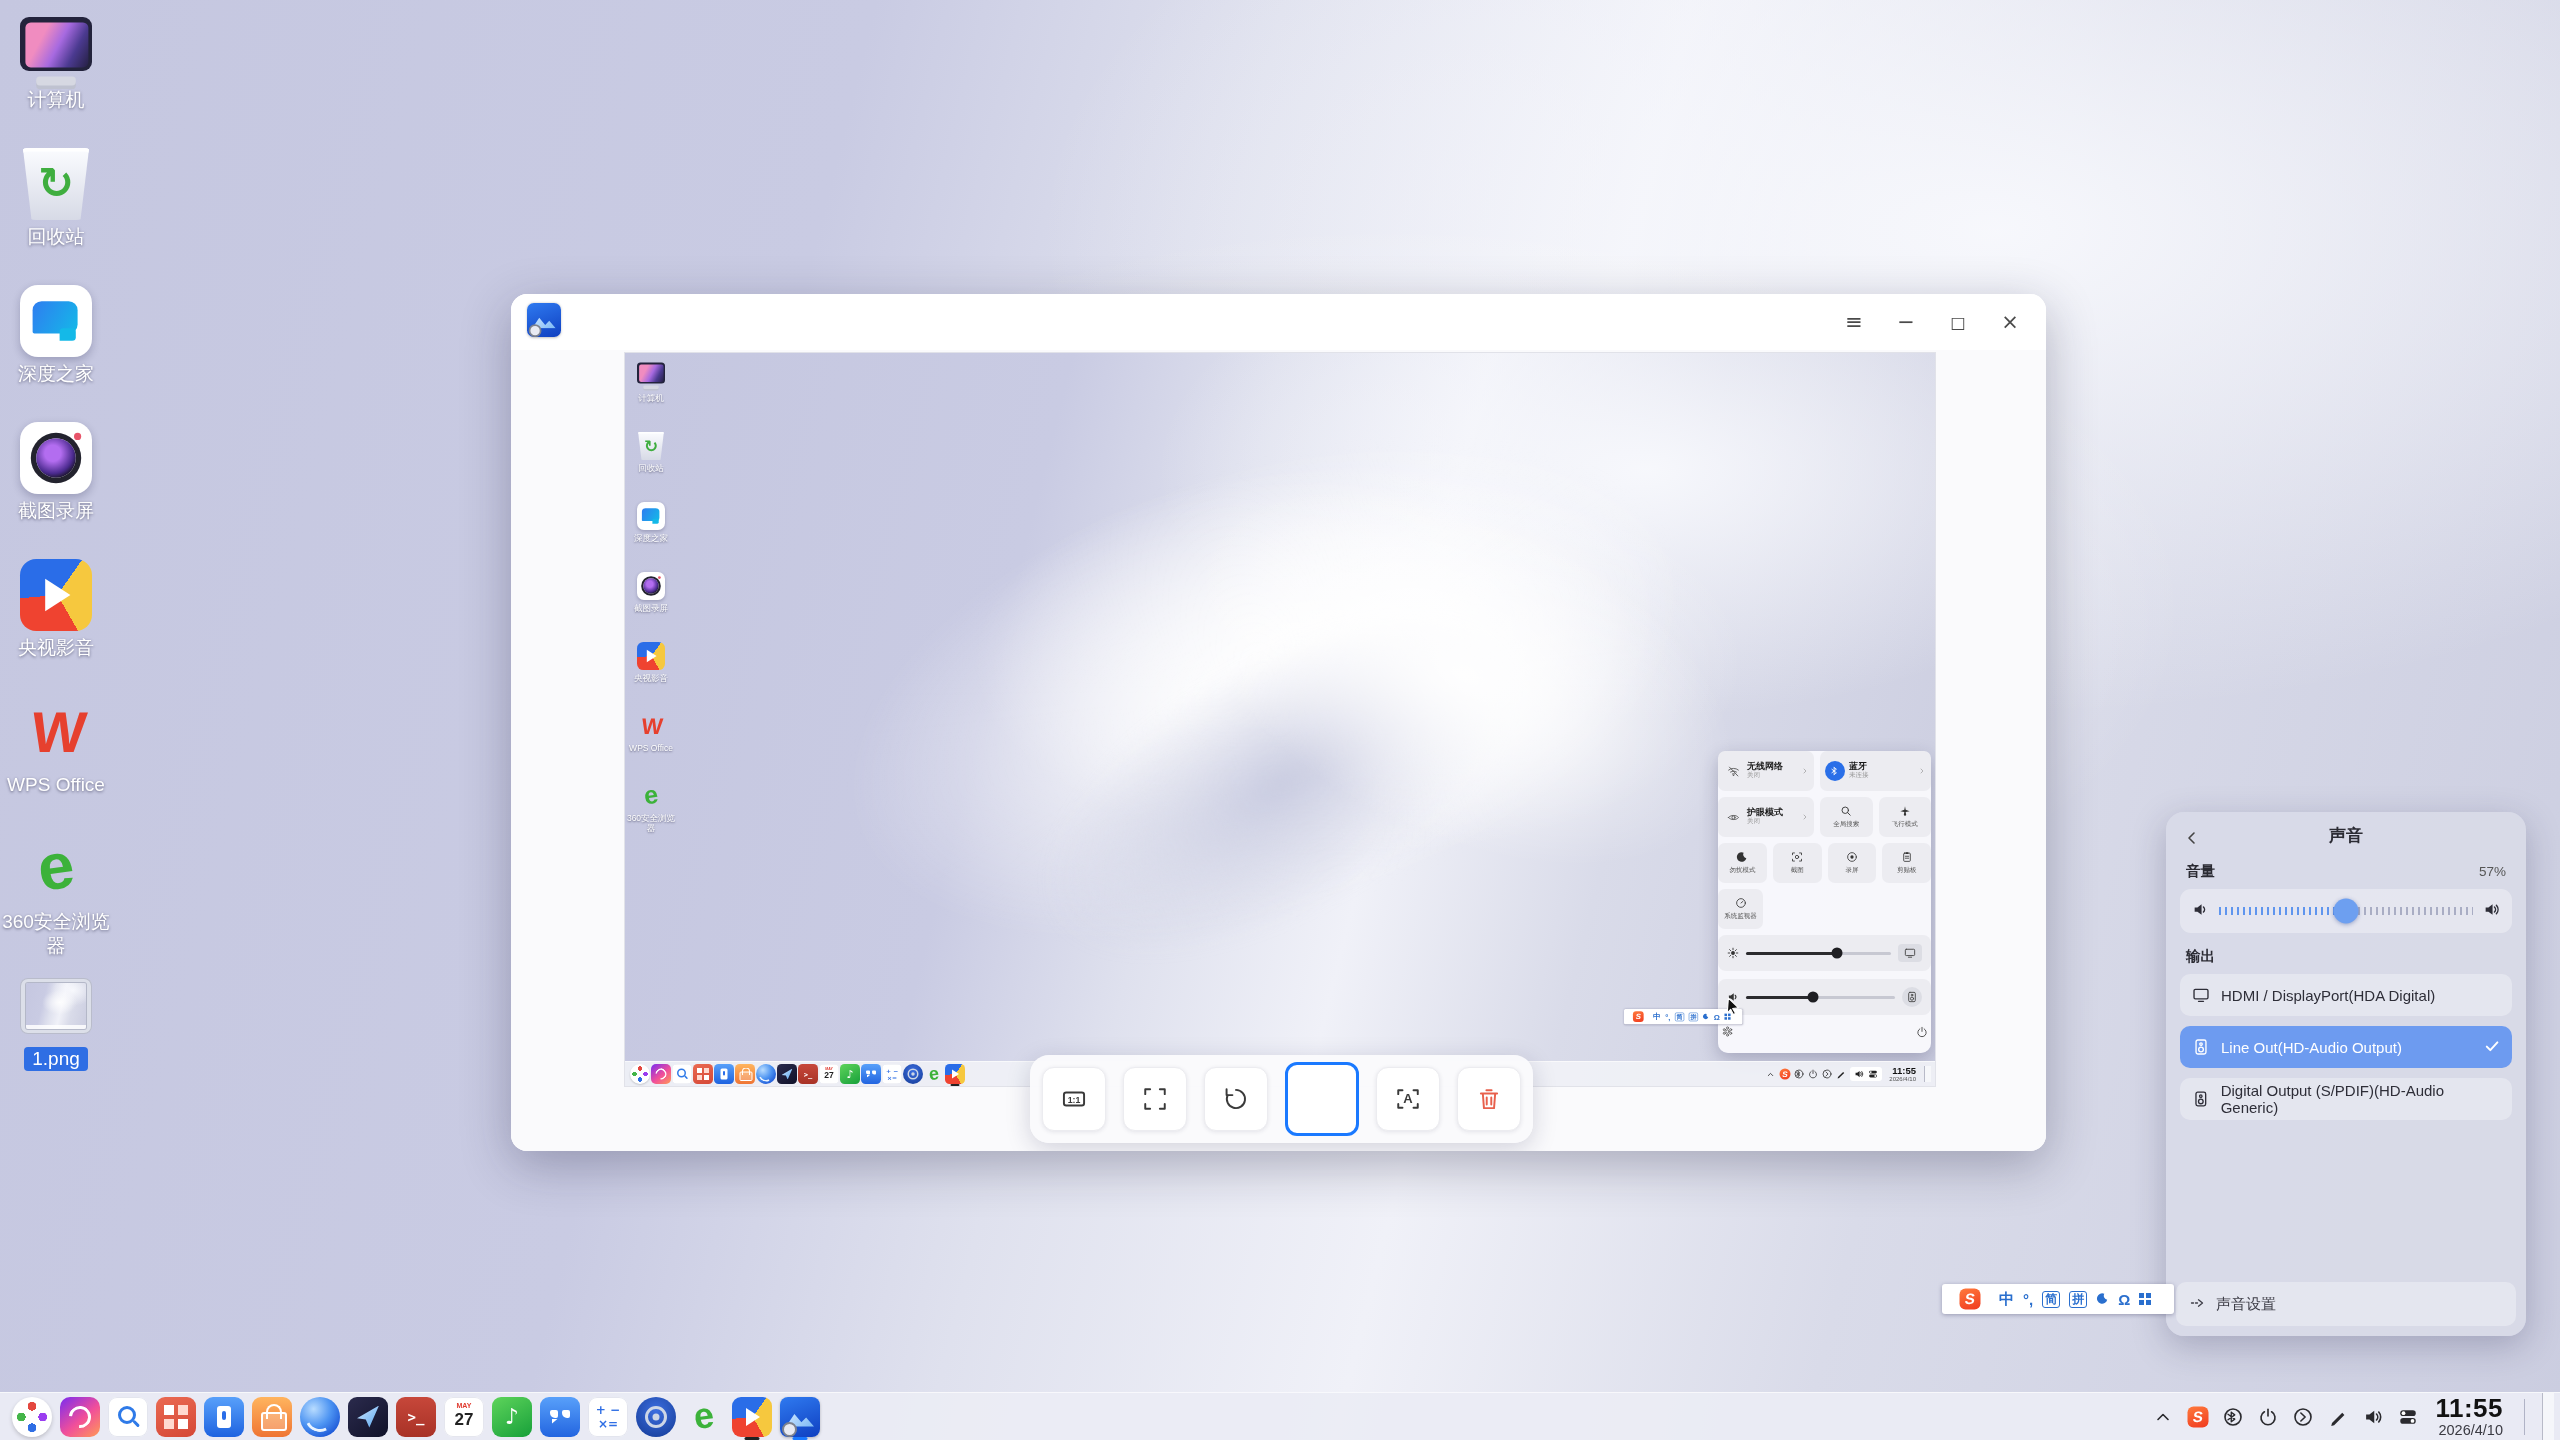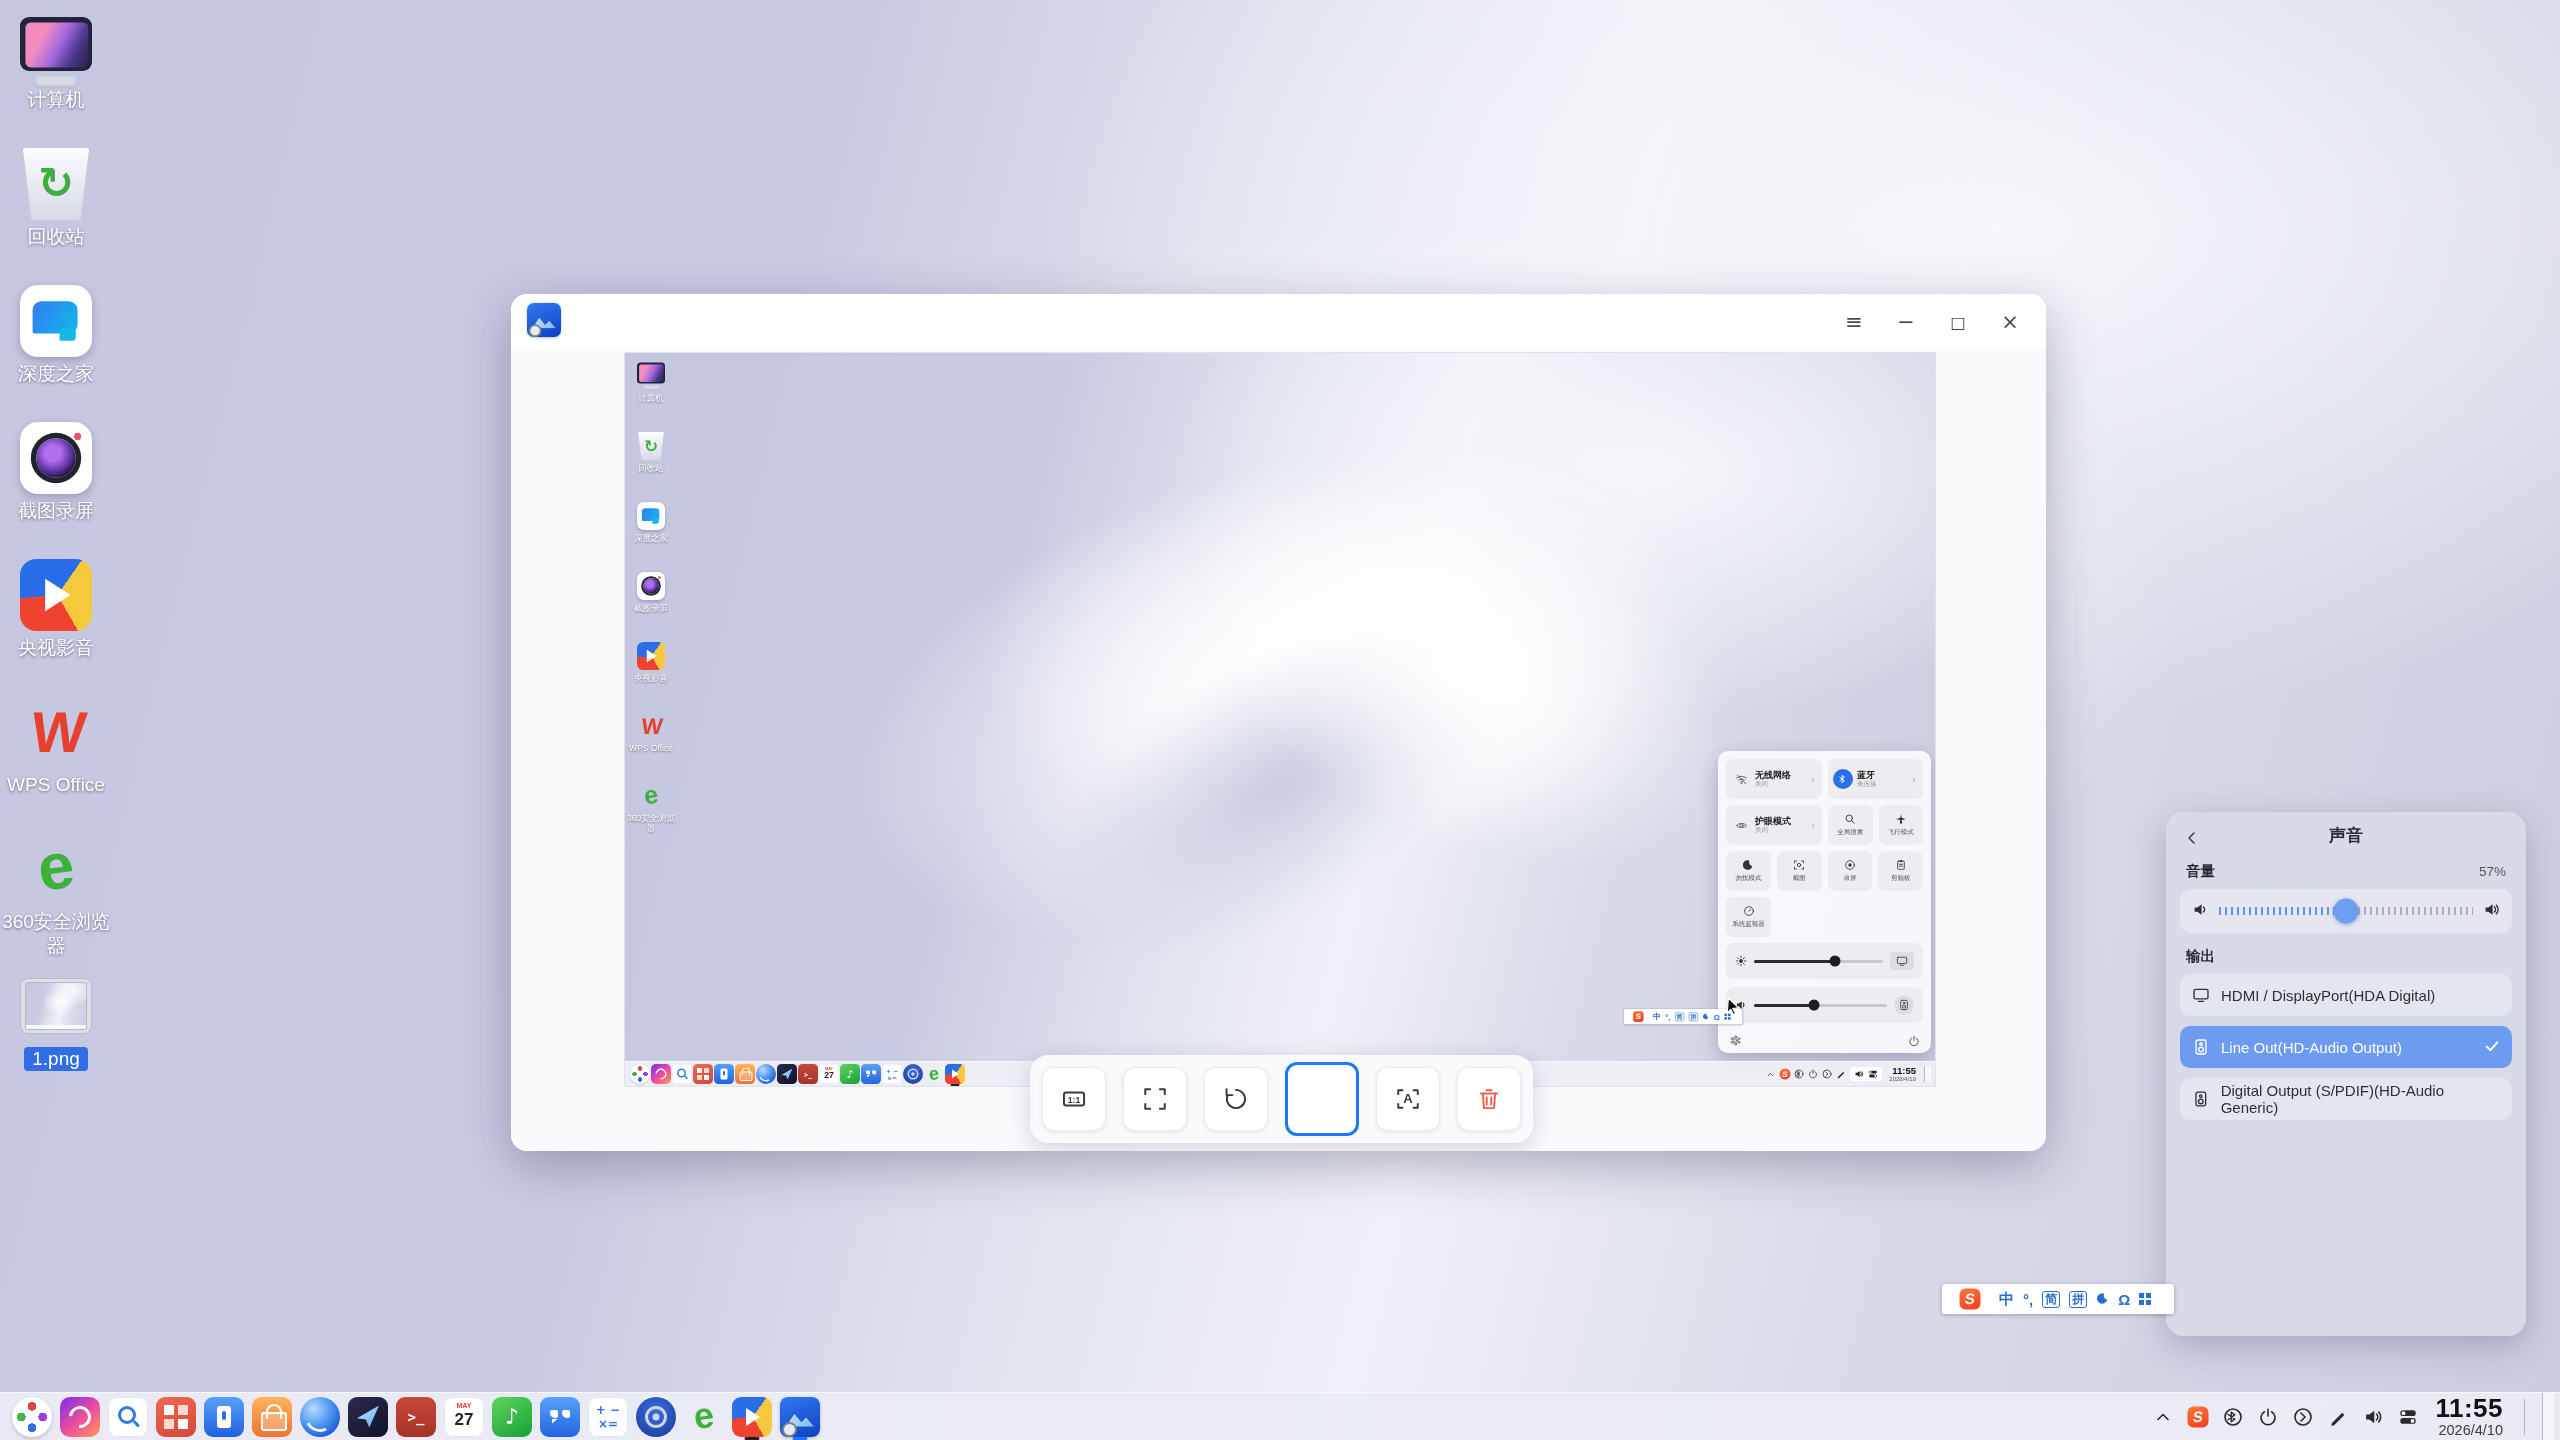--- a/index.html
+++ b/index.html
@@ -103,21 +103,21 @@
   #inner-shot{position:absolute;left:114px;top:3px;width:1310px;height:733px;overflow:hidden;box-shadow:0 0 0 1px rgba(90,94,130,.15)}
 
   
   #mini-icons{position:absolute;left:0;top:4px;width:52px}
   .mini-item{position:absolute;left:0;width:52px;display:flex;flex-direction:column;align-items:center}
   .mini-item .ic{height:34px;display:flex;align-items:center;justify-content:center}
   .mlabel{max-width:50px;text-align:center;font-size:8.5px;line-height:10px;color:#fff;text-shadow:0 1px 2px rgba(20,20,50,.55)}
 
   
   #mini-cc{position:absolute;left:1093px;top:398px;width:213px;height:302px;background:rgba(248,248,252,.97);border-radius:10px;
-           box-shadow:0 6px 18px rgba(30,30,70,.25);padding:8px;box-sizing:border-box;font-family:Liberation Serif, serif}
+           box-shadow:0 6px 18px rgba(30,30,70,.25);padding:0;box-sizing:border-box;font-family:Liberation Mono, monospace}
   .cc-row{display:flex;gap:6px;margin-bottom:6px}
   .cc-tile{background:#ececf1;border-radius:7px;height:40px;display:flex;align-items:center;gap:4px;padding:0 5px;box-sizing:border-box;cursor:pointer;color:#444}
   .cc-tile.wide{width:96px;flex:none}
   .cc-tile.grow{flex:1}
   .cc-txt{display:flex;flex-direction:column;line-height:1.15;flex:1;min-width:0}
   .cc-txt b{font-size:9px;color:#1a1a1a;white-space:nowrap}
   .cc-txt i{font-size:6.5px;color:#999;font-style:normal}
   .cc-cir{width:20px;height:20px;border-radius:50%;display:flex;align-items:center;justify-content:center;flex:none;color:#555}
   .cc-cir.blue{background:#2a6fe8;color:#fff}
   .cc-sq{background:#ececf1;border-radius:7px;height:40px;flex:1;display:flex;flex-direction:column;align-items:center;justify-content:center;gap:3px;cursor:pointer;color:#333}
@@ -741,20 +741,27 @@
         </div>
         <div class="sp-dev">
           <svg viewBox="0 0 16 16" width="18" height="18" fill="none" stroke="currentColor" stroke-width="1.2" stroke-linecap="round" stroke-linejoin="round">
             <rect x="3.6" y="1.8" width="8.8" height="12.4" rx="1.6"></rect>
             <circle cx="8" cy="5.4" r="1.1"></circle>
             <circle cx="8" cy="10.2" r="2.1"></circle>
           </svg>
           <span>Digital Output (S/PDIF)(HD-Audio Generic)</span>
         </div>
       </div>
+    <div class="sp-set">
+      <span id="sp-arrow" style="color:#3c3c46"><svg viewBox="0 0 16 16" width="16" height="16" fill="none" stroke="currentColor" stroke-width="1.3" stroke-linecap="round" stroke-linejoin="round">
+            <path d="M1.5 8h8" stroke-dasharray="2 2"></path>
+            <path d="M8.5 4.8L12.5 8l-4 3.2"></path>
+          </svg></span>
+      <span>声音设置</span>
+    </div>
   </aside>
 
   <div id="sogou-bar" class="sogou">
       <span class="awrap" style="width:40px;height:40px">
         <span class="art a-sogou" style="transform:translate(-50%,-50%) scale(1)">
           <i>S</i>
         </span>
       </span>
       <span class="sg-t">中</span>
       <span class="sg-t">°,</span>

